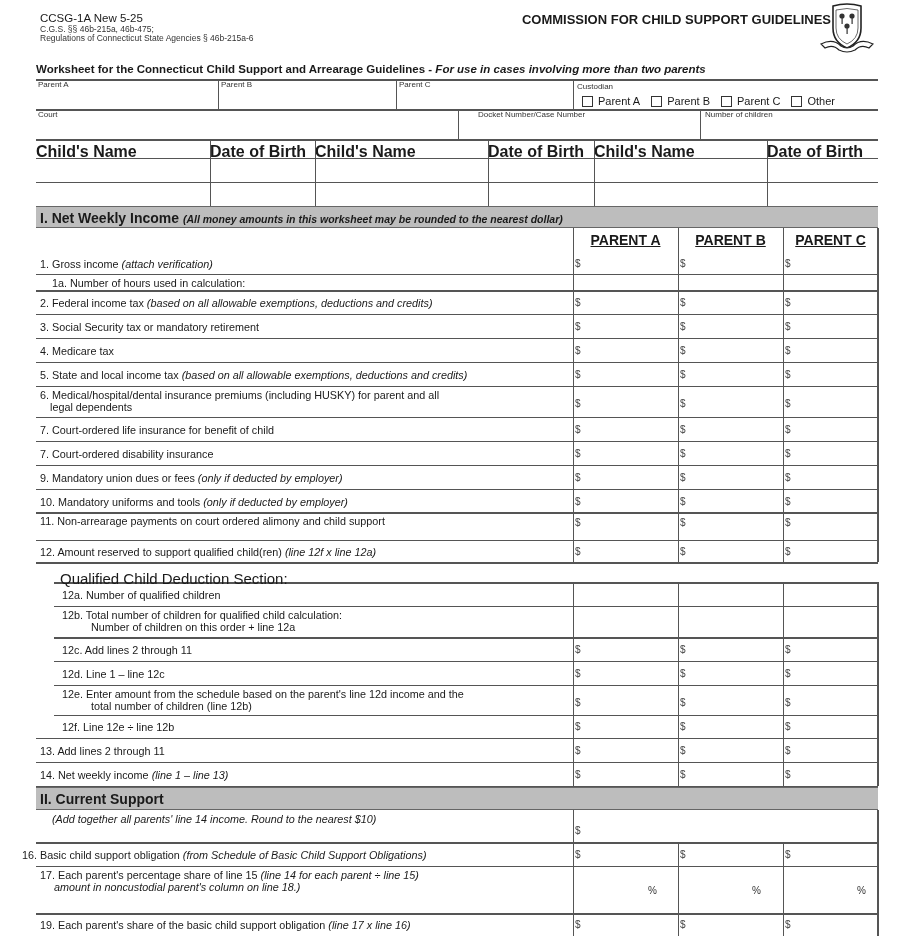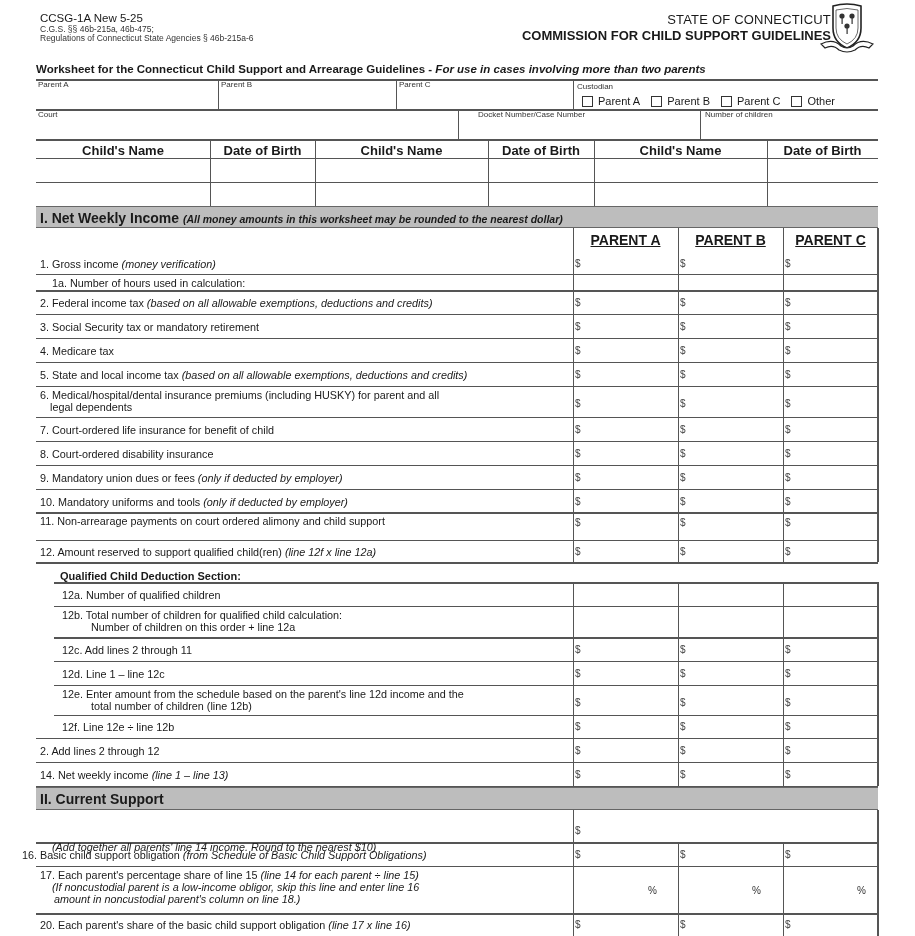--- a/index.html
+++ b/index.html
@@ -18,44 +18,43 @@
   .ws-title i { font-style: italic; }
 
   .line { position: absolute; background: #555; }
   .vline { position: absolute; width: 1px; background: #555; }
 
   .small-label { position: absolute; font-size: 8px; color: #333; }
   .chk-row { position: absolute; left: 582px; top: 95px; font-size: 11px; display: flex; align-items: center; gap: 5px; white-space: nowrap; }
   .chk { width: 11px; height: 11px; border: 1px solid #333; display: inline-block; margin-left: 6px; }
   .chk:first-child { margin-left: 0; }
 
-  .child-hdr { position: absolute; top: 143px; font-size: 13px; font-weight: bold; text-align: center; }
+  .child-hdr { position: absolute; top: 143px; font-size: 16px; font-weight: bold; text-align: left; }
 
   .section-bar { position: absolute; left: 36px; width: 842px; background: #bdbdbd; border-top: 1px solid #666; border-bottom: 1px solid #666; }
   .section-bar .t { position: absolute; left: 4px; font-weight: bold; white-space: nowrap; }
   .section-bar .t i { font-size: 10.5px; font-style: italic; font-weight: bold; }
 
   .col-hdr { position: absolute; top: 232px; font-size: 14px; font-weight: bold; text-decoration: underline; text-align: center; }
 
   .row-label { position: absolute; font-size: 10.8px; line-height: 12px; white-space: nowrap; }
   .row-label i { font-style: italic; }
   .dollar { position: absolute; font-size: 10px; color: #444; }
   .pct { position: absolute; font-size: 10px; color: #333; }
-  .qual-hdr { position: absolute; left: 60px; top: 570px; font-size: 11px; font-weight: bold; }
+  .qual-hdr { position: absolute; left: 60px; top: 570px; font-size: 15px; font-weight: normal; }
 </style>
 </head>
 <body>
 
 <div class="hdr-left">
   <div class="form-id">CCSG-1A   New 5-25</div>
   <div class="cite">C.G.S. §§ 46b-215a, 46b-475;</div>
   <div class="cite">Regulations of Connecticut State Agencies § 46b-215a-6</div>
 </div>
 <div class="hdr-right">
-  <div class="state">STATE OF CONNECTICUT</div>
   <div class="commission">COMMISSION FOR CHILD SUPPORT GUIDELINES</div>
 </div>
 <svg class="seal" viewBox="0 0 56 54">
   <path d="M14 4 Q28 0 42 4 L42 26 Q42 40 28 46 Q14 40 14 26 Z" fill="#fff" stroke="#222" stroke-width="1.6"></path>
   <path d="M17 8 Q28 5 39 8 L39 26 Q39 37 28 42 Q17 37 17 26 Z" fill="none" stroke="#444" stroke-width="0.8"></path>
   <g fill="#333">
       <circle cx="23" cy="14" r="2.6"></circle>
       <circle cx="33" cy="14" r="2.6"></circle>
       <circle cx="28" cy="24" r="2.6"></circle>
   <rect x="22.5" y="16" width="1.2" height="6"></rect>
@@ -161,52 +160,52 @@
 <div class="line" style="left:54px;top:582px;width:824px;height:1.5px;"></div>
 <div class="line" style="left:54px;top:606px;width:824px;height:1px;"></div>
 <div class="line" style="left:54px;top:637px;width:824px;height:1.5px;"></div>
 <div class="line" style="left:54px;top:661px;width:824px;height:1px;"></div>
 <div class="line" style="left:54px;top:685px;width:824px;height:1px;"></div>
 <div class="line" style="left:54px;top:715px;width:824px;height:1px;"></div>
 <div class="line" style="left:36px;top:738px;width:842px;height:1px;"></div>
 <div class="line" style="left:36px;top:762px;width:842px;height:1px;"></div>
 <div class="line" style="left:36px;top:786px;width:842px;height:1.5px;"></div>
 
-<div class="row-label" style="left:40px;top:258px;"><span>1. Gross income </span><i>(money verification)</i></div>
+<div class="row-label" style="left:40px;top:258px;"><span>1. Gross income </span><i>(attach verification)</i></div>
 <div class="row-label" style="left:52px;top:277px;">1a. Number of hours used in calculation:</div>
 <div class="row-label" style="left:40px;top:297px;"><span>2. Federal income tax </span><i>(based on all allowable exemptions, deductions and credits)</i></div>
 <div class="row-label" style="left:40px;top:321px;">3. Social Security tax or mandatory retirement</div>
 <div class="row-label" style="left:40px;top:345px;">4. Medicare tax</div>
 <div class="row-label" style="left:40px;top:369px;"><span>5. State and local income tax </span><i>(based on all allowable exemptions, deductions and credits)</i></div>
 <div class="row-label" style="left:40px;top:389px;">
     <div>6. Medical/hospital/dental insurance premiums (including HUSKY) for parent and all</div>
     <div style="padding-left:10px;">legal dependents</div>
   </div>
 <div class="row-label" style="left:40px;top:424px;">7. Court-ordered life insurance for benefit of child</div>
-<div class="row-label" style="left:40px;top:448px;">8. Court-ordered disability insurance</div>
+<div class="row-label" style="left:40px;top:448px;">7. Court-ordered disability insurance</div>
 <div class="row-label" style="left:40px;top:472px;"><span>9. Mandatory union dues or fees </span><i>(only if deducted by employer)</i></div>
 <div class="row-label" style="left:40px;top:496px;"><span>10. Mandatory uniforms and tools </span><i>(only if deducted by employer)</i></div>
 <div class="row-label" style="left:40px;top:515px;">
     <div>11. Non-arrearage payments on court ordered alimony and child support</div>
   </div>
 <div class="row-label" style="left:40px;top:546px;"><span>12. Amount reserved to support qualified child(ren) </span><i>(line 12f  x  line 12a)</i></div>
 <div class="qual-hdr">Qualified Child Deduction Section:</div>
 <div class="row-label" style="left:62px;top:589px;">12a. Number of qualified children</div>
 <div class="row-label" style="left:62px;top:609px;">
     <div>12b. Total number of children for qualified child calculation:</div>
     <div style="padding-left:29px;">Number of children on this order + line 12a</div>
   </div>
 <div class="row-label" style="left:62px;top:644px;">12c. Add lines 2 through 11</div>
 <div class="row-label" style="left:62px;top:668px;">12d. Line 1 – line 12c</div>
 <div class="row-label" style="left:62px;top:688px;">
     <div>12e. Enter amount from the schedule based on the parent's line 12d income and the</div>
     <div style="padding-left:29px;">total number of children (line 12b)</div>
   </div>
 <div class="row-label" style="left:62px;top:721px;">12f. Line 12e ÷ line 12b</div>
-<div class="row-label" style="left:40px;top:745px;">2. Add lines 2 through 12</div>
+<div class="row-label" style="left:40px;top:745px;">13. Add lines 2 through 11</div>
 <div class="row-label" style="left:40px;top:769px;"><span>14. Net weekly income </span><i>(line 1 – line 13)</i></div>
 
 <div id="dollars-s1"></div>
 
 <div class="dollar" style="left:575px;top:258px;">$</div>
 <div class="dollar" style="left:680px;top:258px;">$</div>
 <div class="dollar" style="left:785px;top:258px;">$</div>
 <div style="position:absolute;left:574px;top:275px;width:104px;height:15px;"></div>
 <div style="position:absolute;left:679px;top:275px;width:104px;height:15px;"></div>
 <div style="position:absolute;left:784px;top:275px;width:93px;height:15px;"></div>
@@ -277,29 +276,28 @@
 
 <div class="vline" style="left:573px;top:810px;height:126px;"></div>
 <div class="vline" style="left:678px;top:842px;height:94px;"></div>
 <div class="vline" style="left:783px;top:842px;height:94px;"></div>
 <div class="vline" style="left:877px;top:810px;height:126px;width:1.5px;"></div>
 <div class="line" style="left:36px;top:842px;width:842px;height:1.5px;"></div>
 <div class="line" style="left:36px;top:866px;width:842px;height:1px;"></div>
 <div class="line" style="left:36px;top:913px;width:842px;height:1.5px;"></div>
 
 <div class="row-label" style="left:40px;top:813px;">
-    <i style="display:block;padding-left:12px;margin-top:28px;">(Add together all parents' line 14 income. Round to the nearest $10)</i>
+    <i style="display:block;padding-left:12px;">(Add together all parents' line 14 income. Round to the nearest $10)</i>
   </div>
 <div class="row-label" style="left:22px;top:849px;"><span>16. Basic child support obligation </span><i>(from Schedule of Basic Child Support Obligations)</i></div>
 <div class="row-label" style="left:40px;top:869px;">
     <div><span>17. Each parent's percentage share of line 15 </span><i>(line 14 for each parent ÷ line 15)</i></div>
-    <i style="display:block;padding-left:12px;">(If noncustodial parent is a low-income obligor, skip this line and enter line 16</i>
     <i style="display:block;padding-left:14px;">amount in noncustodial parent's column on line 18.)</i>
   </div>
-<div class="row-label" style="left:40px;top:919px;"><span>20. Each parent's share of the basic child support obligation </span><i>(line 17 x line 16)</i></div>
+<div class="row-label" style="left:40px;top:919px;"><span>19. Each parent's share of the basic child support obligation </span><i>(line 17 x line 16)</i></div>
 
 <div class="dollar" style="left:575px;top:825px;">$</div>
 <div class="dollar" style="left:575px;top:849px;">$</div>
 <div class="dollar" style="left:680px;top:849px;">$</div>
 <div class="dollar" style="left:785px;top:849px;">$</div>
 <div class="pct" style="left:648px;top:885px;">%</div>
 <div class="pct" style="left:752px;top:885px;">%</div>
 <div class="pct" style="left:857px;top:885px;">%</div>
 <div class="dollar" style="left:575px;top:919px;">$</div>
 <div class="dollar" style="left:680px;top:919px;">$</div>

